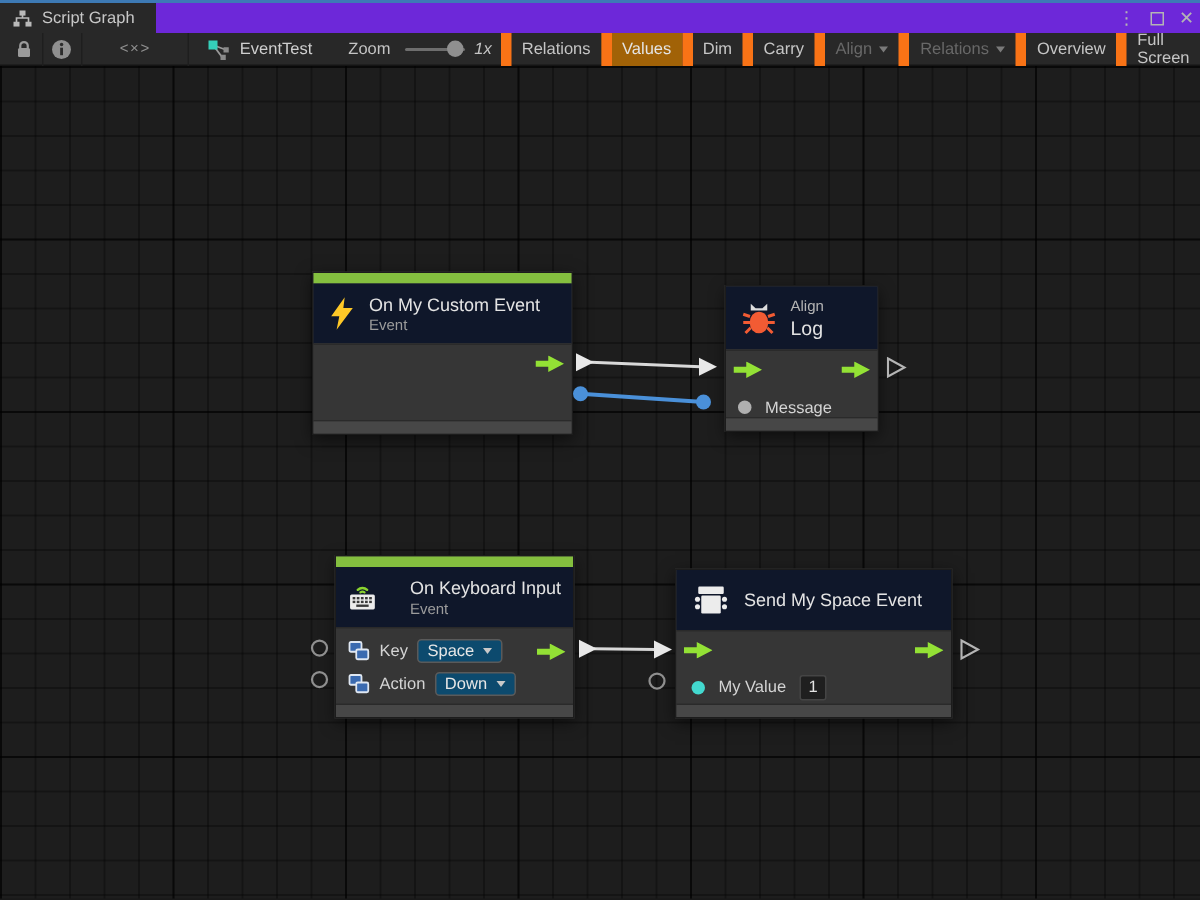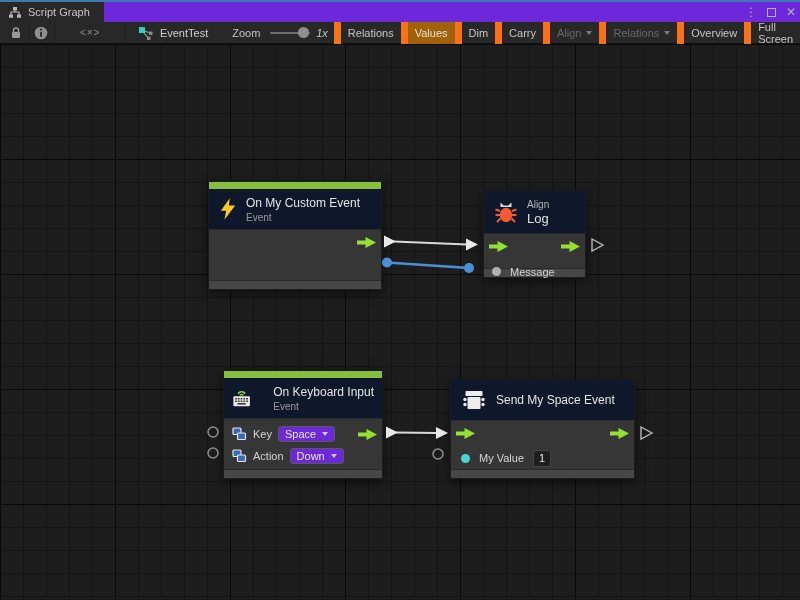--- a/index.html
+++ b/index.html
@@ -52,21 +52,21 @@
   .n-sub { font-size:10px; color:#9c9c9c; margin-top:2px; }
   .n-cat { font-size:10px; color:#b4b4b4; }
   .n-big { font-size:13px; color:#e2e2e2; margin-top:1px; }
   .n-body { background:#363636; border-top:1px solid #2a2a2a; border-bottom:1px solid #2a2a2a; }
   .n-footer { height:8px; background:#474747; }
   .prow { display:flex; align-items:center; }
   .plabel { font-size:11px; color:#d4d4d4; white-space:nowrap; }
   .dot { width:9px; height:9px; border-radius:50%; display:inline-block; }
   .dot.teal { background:#43d9cf; }
   .dot.gray { background:#b0b0b0; }
-  .dropdown { display:flex; align-items:center; gap:6px; background:#6d28d9; border:1px solid #5a5a5a;
+  .dropdown { display:flex; align-items:center; gap:6px; background:#0c4a6e; border:1px solid #5a5a5a;
     border-radius:3px; padding:1px 6px; font-size:11px; color:#e6e6e6; }
   .dd-caret { width:0; height:0; border-left:3.5px solid transparent; border-right:3.5px solid transparent;
     border-top:4px solid #c9c9c9; }
   .val-input { width:18px; height:17px; background:#1f1f1f; border:1px solid #454545; border-radius:2px;
     color:#e4e4e4; font-size:11px; text-align:center; font-family:"Liberation Sans",sans-serif; }
   .conn-layer { position:absolute; left:0; top:0; pointer-events:none; }
 </style>
 </head>
 <body>
 
@@ -184,21 +184,21 @@
           <path d="M6 11 L1.5 9.5 M6 15 L1.5 15 M6.5 18.5 L3 22"></path>
           <path d="M18 11 L22.5 9.5 M18 15 L22.5 15 M17.5 18.5 L21 22"></path>
         </g>
         <ellipse cx="12" cy="15" rx="6.2" ry="7.2" fill="#f25b33"></ellipse>
       </svg>
       <div>
         <div class="n-cat">Align</div>
         <div class="n-big">Log</div>
       </div>
     </div>
-    <div class="n-body" style="height:36px;">
+    <div class="n-body" style="height:46px;">
       <div class="prow" style="height:25px; justify-content:space-between; padding:0 5px;">
         <svg width="19" height="11" viewBox="0 0 19 11">
           <path d="M0 3.5 h8.5 V0 L19 5.5 8.5 11 V7.5 H0 Z" fill="#93e135"></path>
         </svg>
         <svg width="19" height="11" viewBox="0 0 19 11">
           <path d="M0 3.5 h8.5 V0 L19 5.5 8.5 11 V7.5 H0 Z" fill="#93e135"></path>
         </svg>
       </div>
       <div class="prow" style="height:25px; padding-left:8px; gap:9px;">
         <span class="dot gray"></span>

